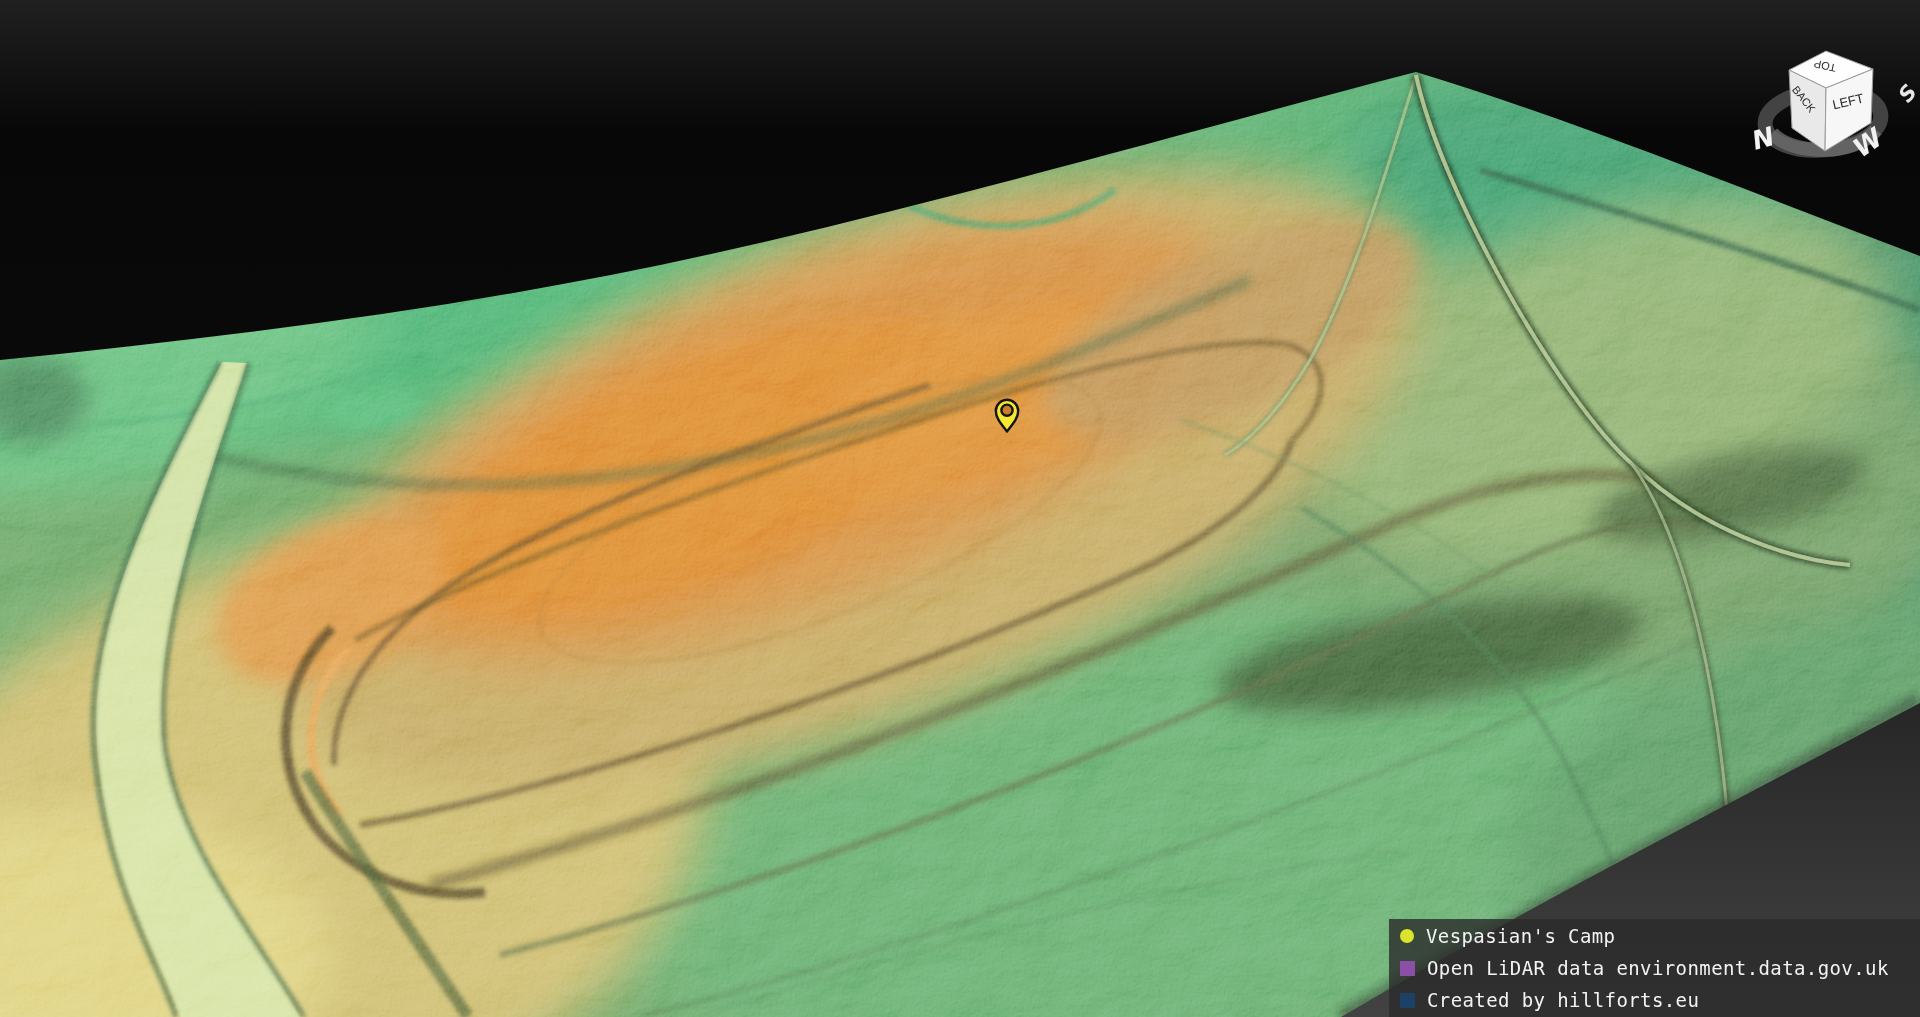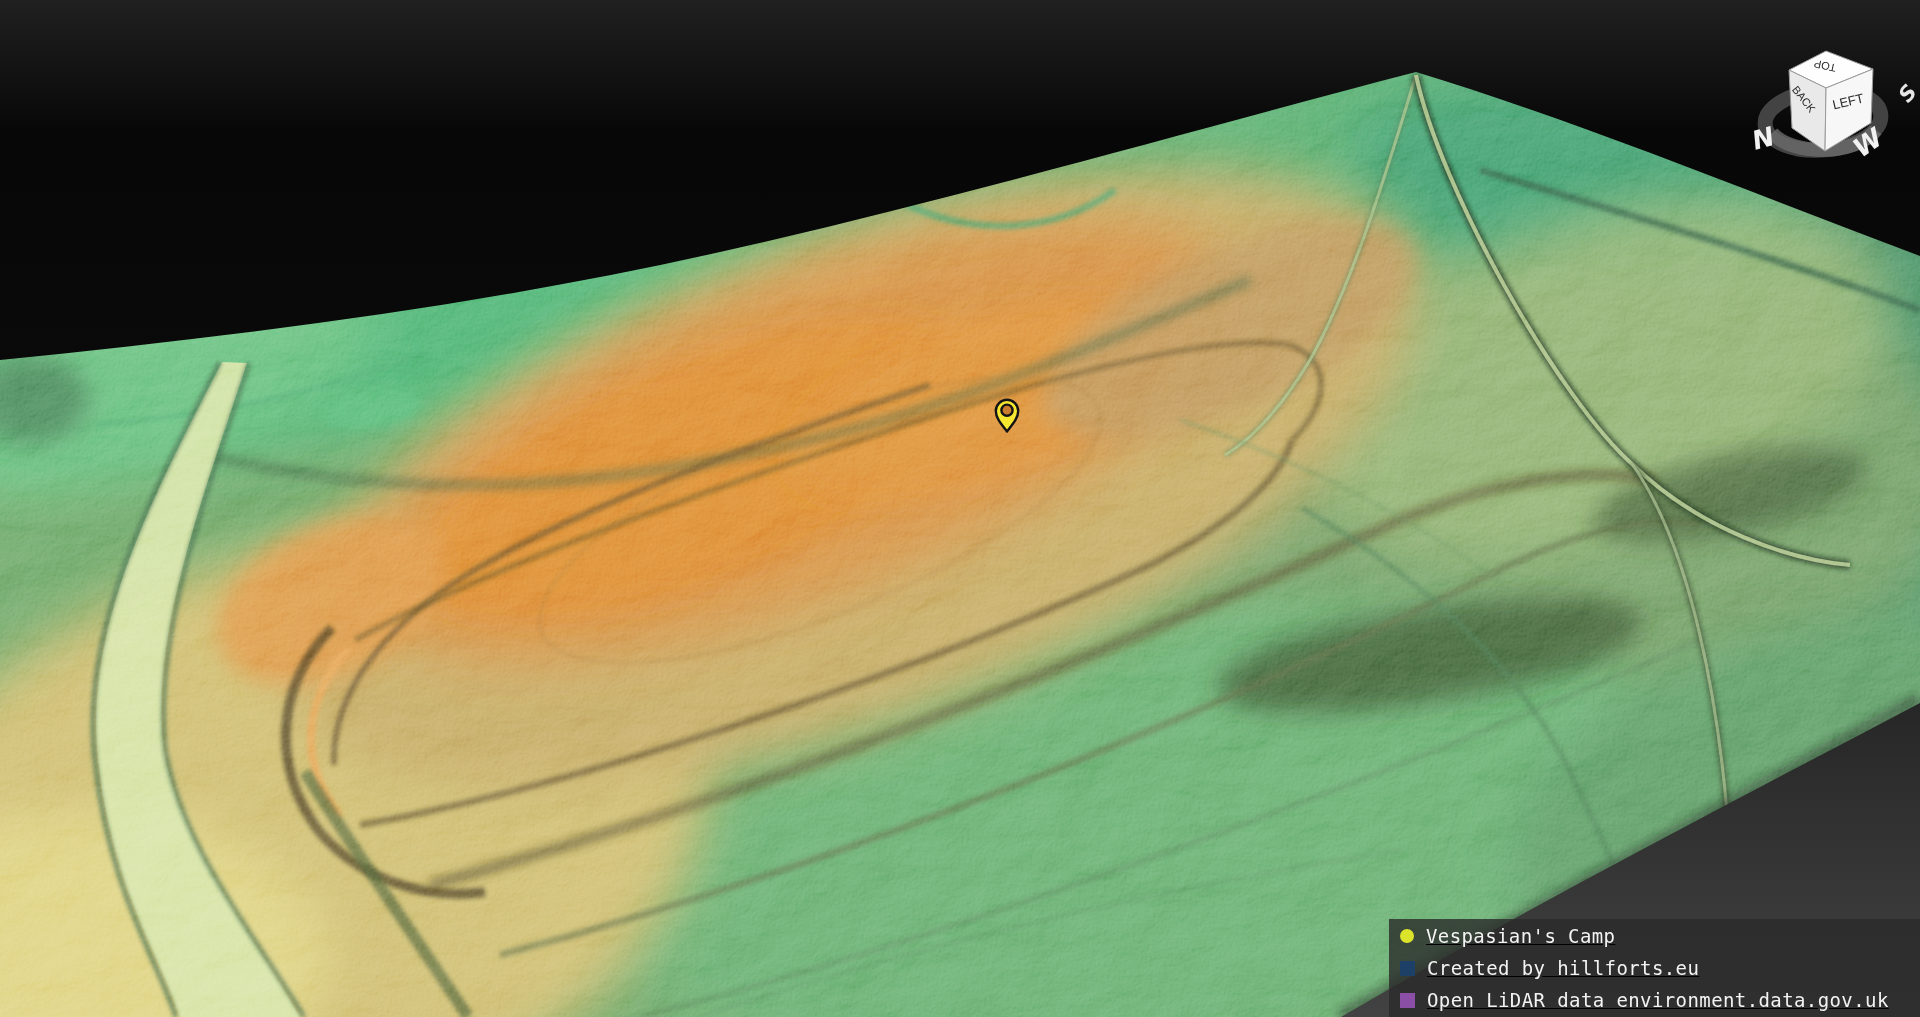--- a/index.html
+++ b/index.html
@@ -6,21 +6,21 @@
   .stage{
     position:relative;width:1920px;height:1017px;overflow:hidden;
     background:linear-gradient(180deg,#202020 0%,#070707 13%,#0a0a0a 40%,#2c2c2c 75%,#424242 100%);
     font-family:"DejaVu Sans Mono","Liberation Mono",monospace;
   }
   svg.scene{position:absolute;left:0;top:0;}
   .blend-soft{mix-blend-mode:soft-light;}
   .legend{
     position:absolute;left:1389px;top:919px;width:531px;height:98px;box-sizing:border-box;
     background:rgba(42,42,42,0.80);
-    display:flex;flex-direction:column;justify-content:center;gap:3px;padding:2px 0 2px 11px;text-decoration:underline;
+    display:flex;flex-direction:column;justify-content:center;gap:3px;padding:2px 0 2px 11px;
   }
   .legend-row{display:flex;align-items:center;gap:12px;height:29px;}
   .legend-marker{width:15px;height:15px;flex:0 0 auto;}
   .legend-marker.circle{width:14px;height:14px;border-radius:50%;}
   .legend-label{color:#f3f3f3;font-size:19px;letter-spacing:0.4px;white-space:nowrap;line-height:29px;}
   .cube-label{font-family:"Liberation Sans","DejaVu Sans",sans-serif;fill:#2b2b2b;}
   .compass-letter{font-family:"DejaVu Sans","Liberation Sans",sans-serif;font-style:italic;font-weight:bold;fill:#f2f2f2;}
 </style>
 </head>
 <body>
@@ -148,22 +148,22 @@
       <text x="133" y="132" font-size="26" class="compass-letter" transform="rotate(-35 147 122)">W</text>
     </g>
   </svg>
 
   <div class="legend">
     <div class="legend-row">
       <span class="legend-marker circle" style="background-color: rgb(220, 227, 43);"></span>
       <span class="legend-label">Vespasian's Camp</span>
     </div>
     <div class="legend-row">
+      <span class="legend-marker" style="background-color: rgb(139, 79, 165);"></span>
+      <span class="legend-label">Open LiDAR data environment.data.gov.uk</span>
+    </div>
+    <div class="legend-row">
       <span class="legend-marker" style="background-color: rgb(29, 64, 102);"></span>
       <span class="legend-label">Created by hillforts.eu</span>
-    </div>
-    <div class="legend-row">
-      <span class="legend-marker" style="background-color: rgb(139, 79, 165);"></span>
-      <span class="legend-label">Open LiDAR data environment.data.gov.uk</span>
     </div>
   </div>
 
 </div>
 
 </body></html>

